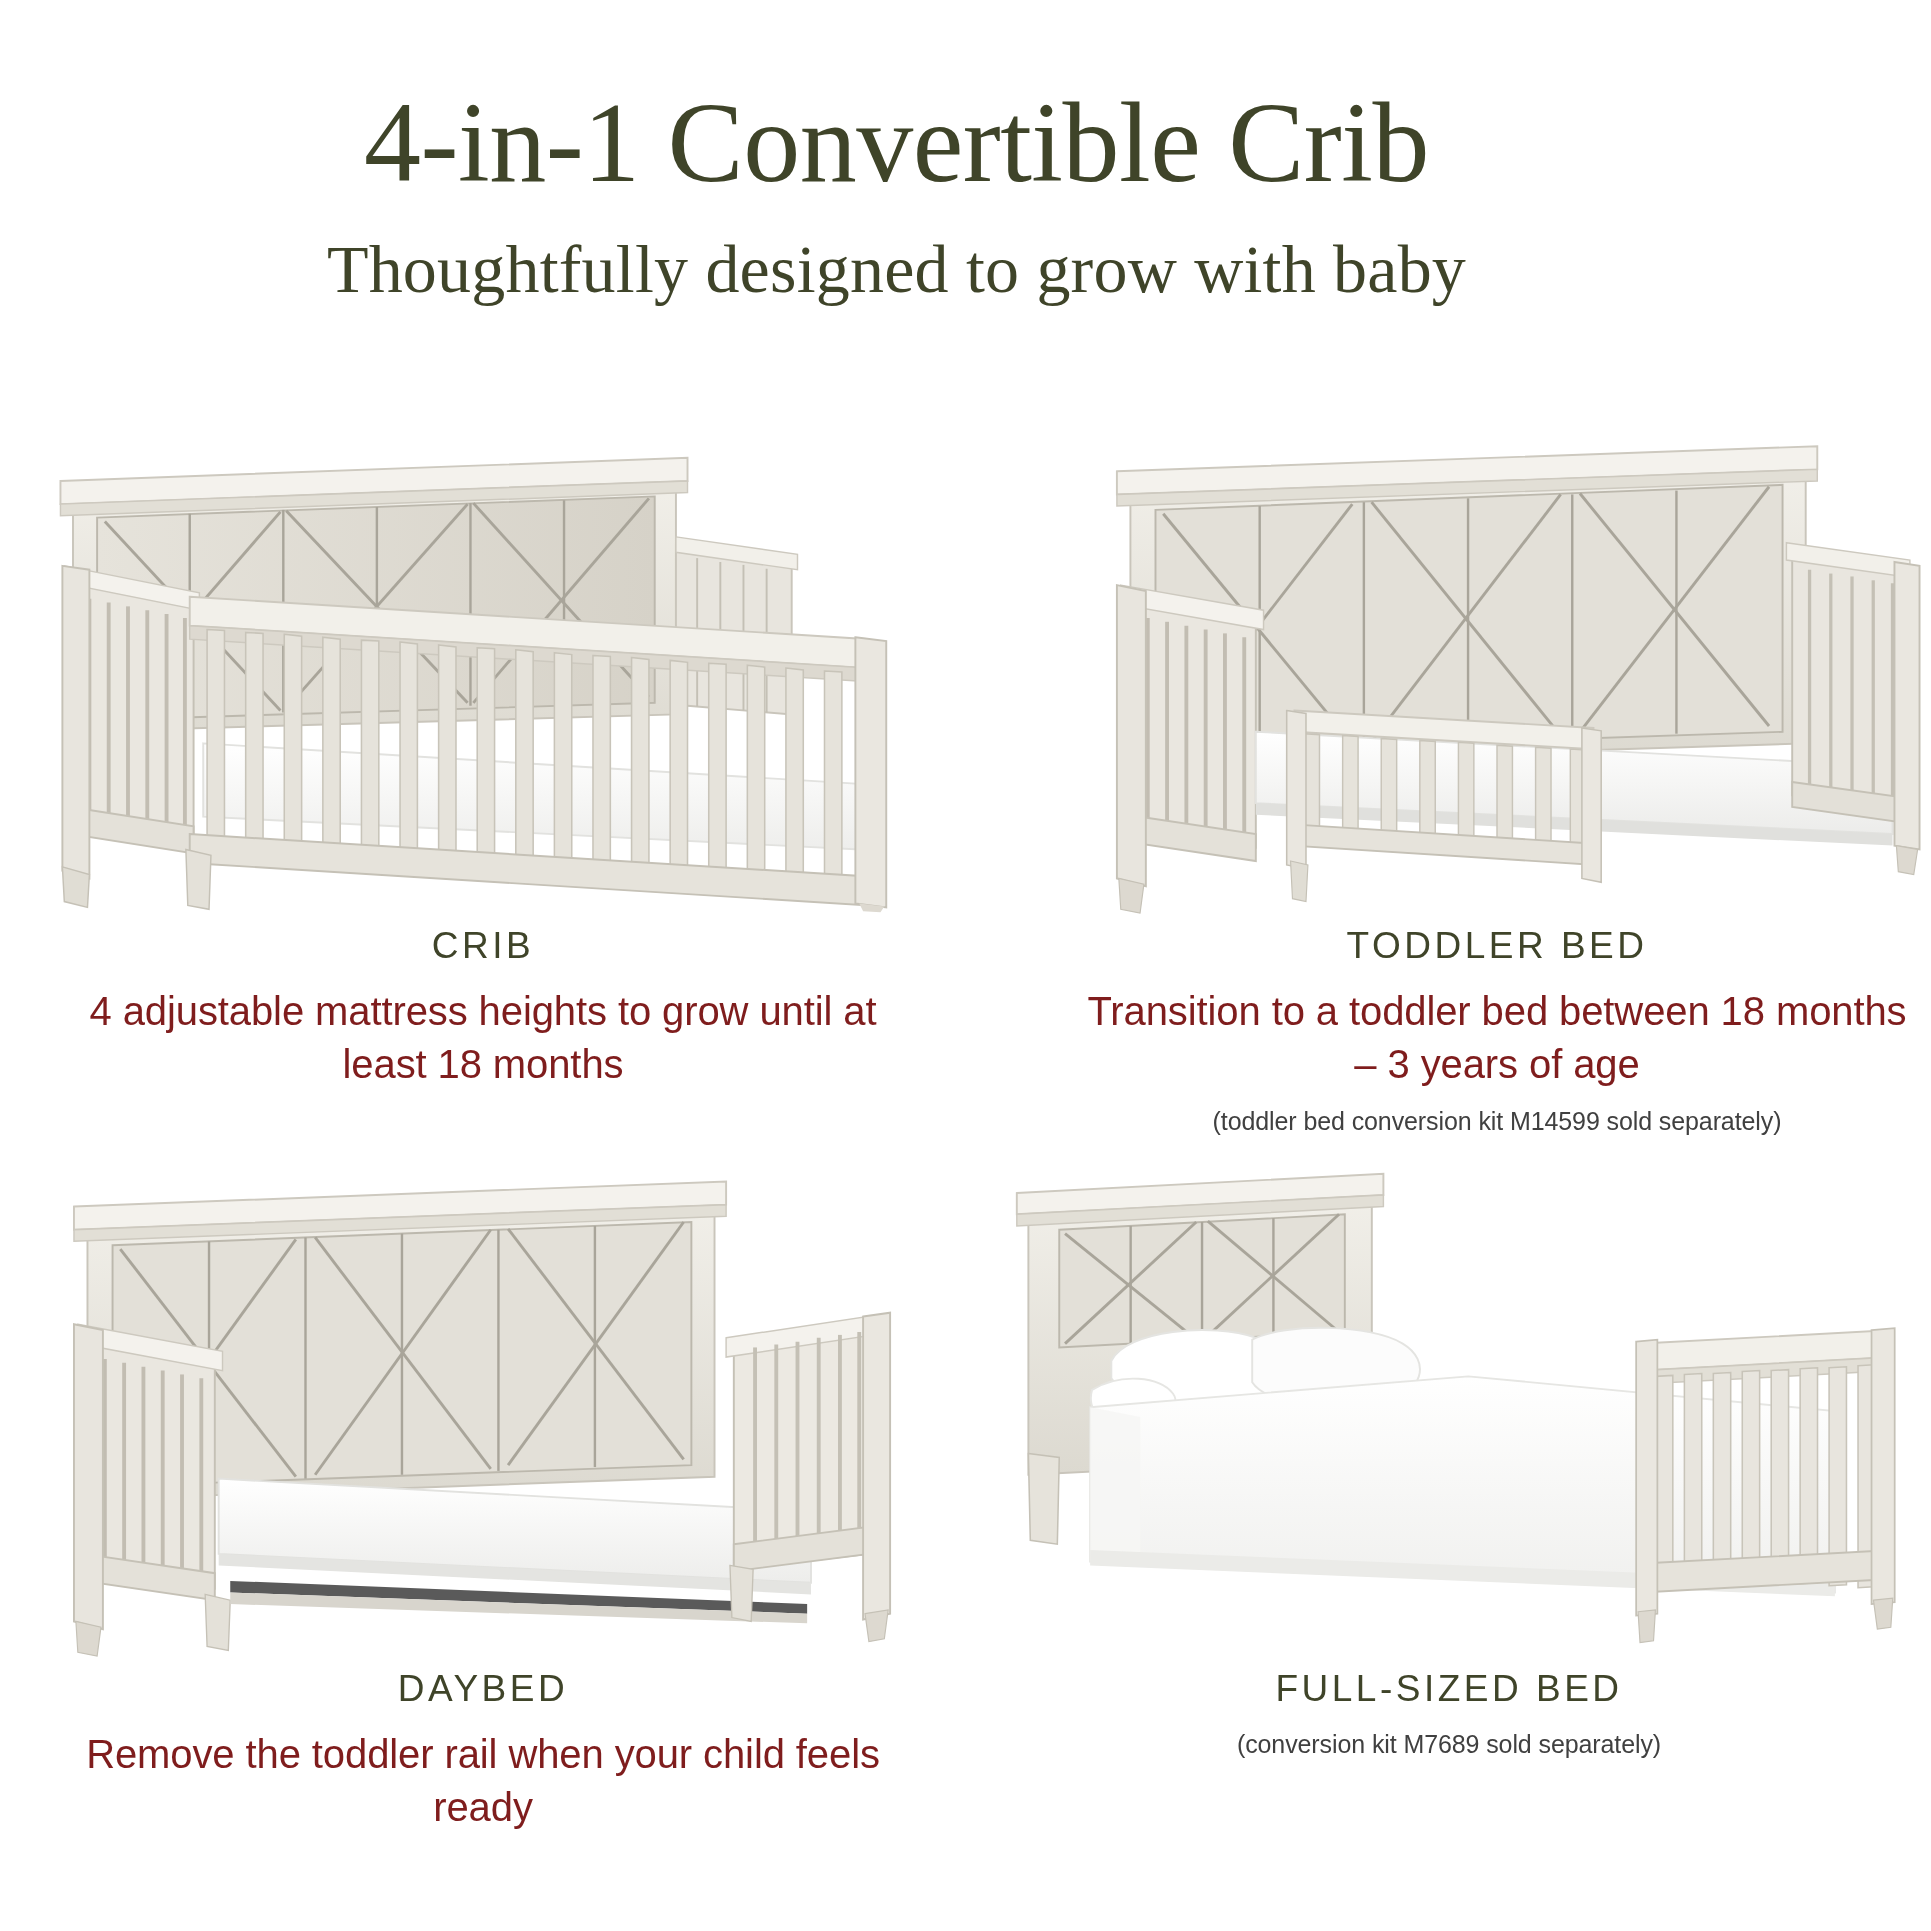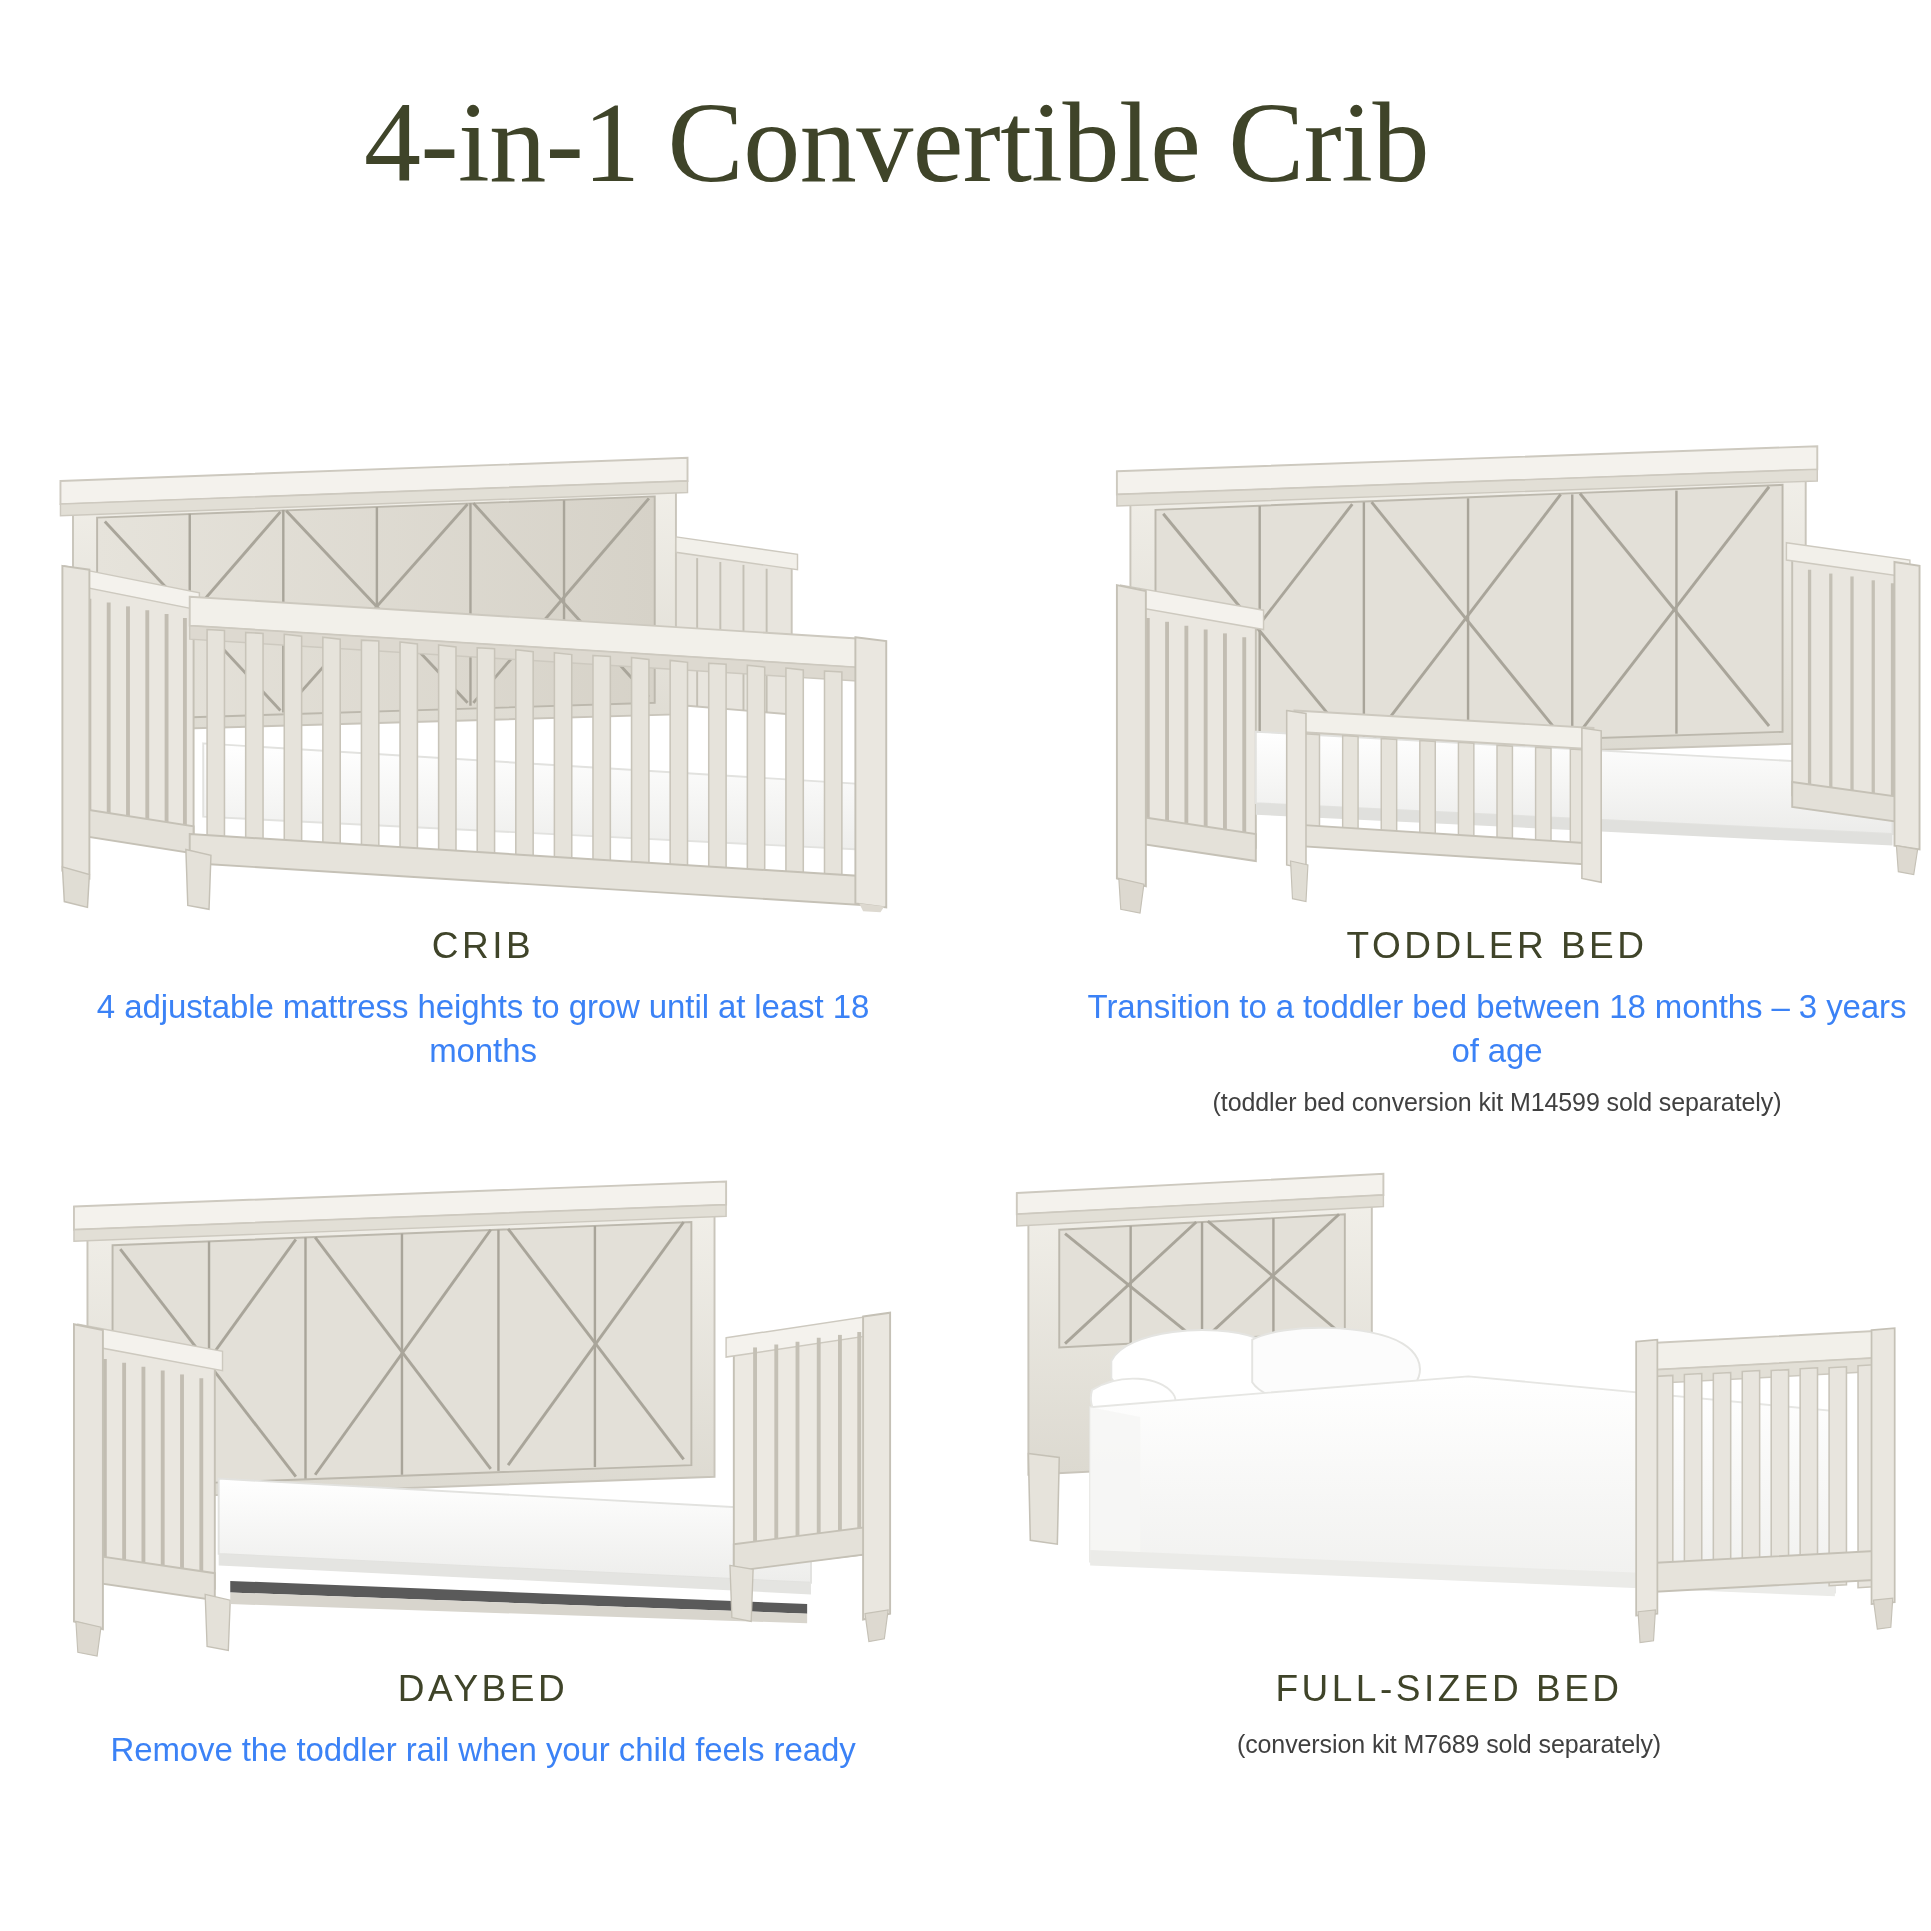--- a/index.html
+++ b/index.html
@@ -88,42 +88,43 @@
   }
   .cap-head {
     font-size: 37px;
     font-weight: 400;
     letter-spacing: 3.5px;
     color: #3f4429;
     line-height: 1.15;
     margin-bottom: 17.4px;
   }
   .cap-body {
-    font-size: 33px;
+    font-size: 40px;
     font-weight: 400;
     line-height: 1.33;
-    color: #3b82f6;
+    color: #7f1d1d;
     letter-spacing: -0.1px;
   }
   .cap-fine {
     font-size: 25px;
     font-weight: 400;
     line-height: 1.3;
     color: #404040;
     margin-top: 13.5px;
     letter-spacing: -0.1px;
   }
 </style>
 </head>
 <body>
 
 <div class="page">
 
   <div class="header">
     <div class="title">4-in-1 Convertible Crib</div>
+    <div class="subtitle">Thoughtfully designed to grow with baby</div>
   </div>
 
   <div class="grid">
 
     <div class="cell tl">
       <div class="figure">
         <svg viewBox="0 0 1000 510" xmlns="http://www.w3.org/2000/svg">
           <defs>
             <linearGradient id="woodA" x1="0" y1="0" x2="0" y2="1">
               <stop offset="0" stop-color="#f2f0ea"></stop>

